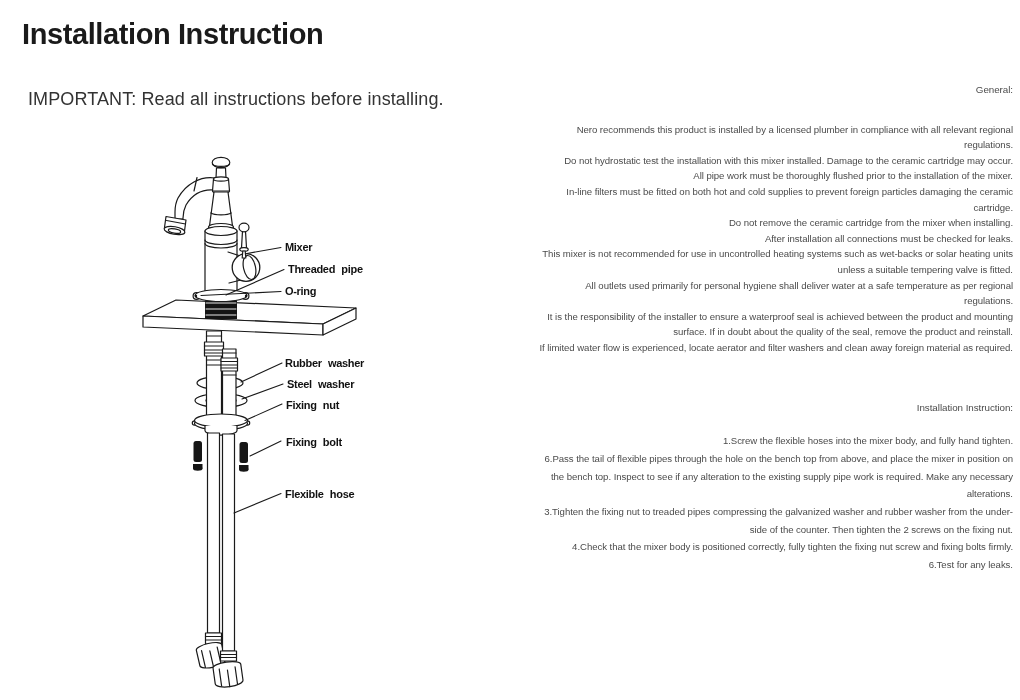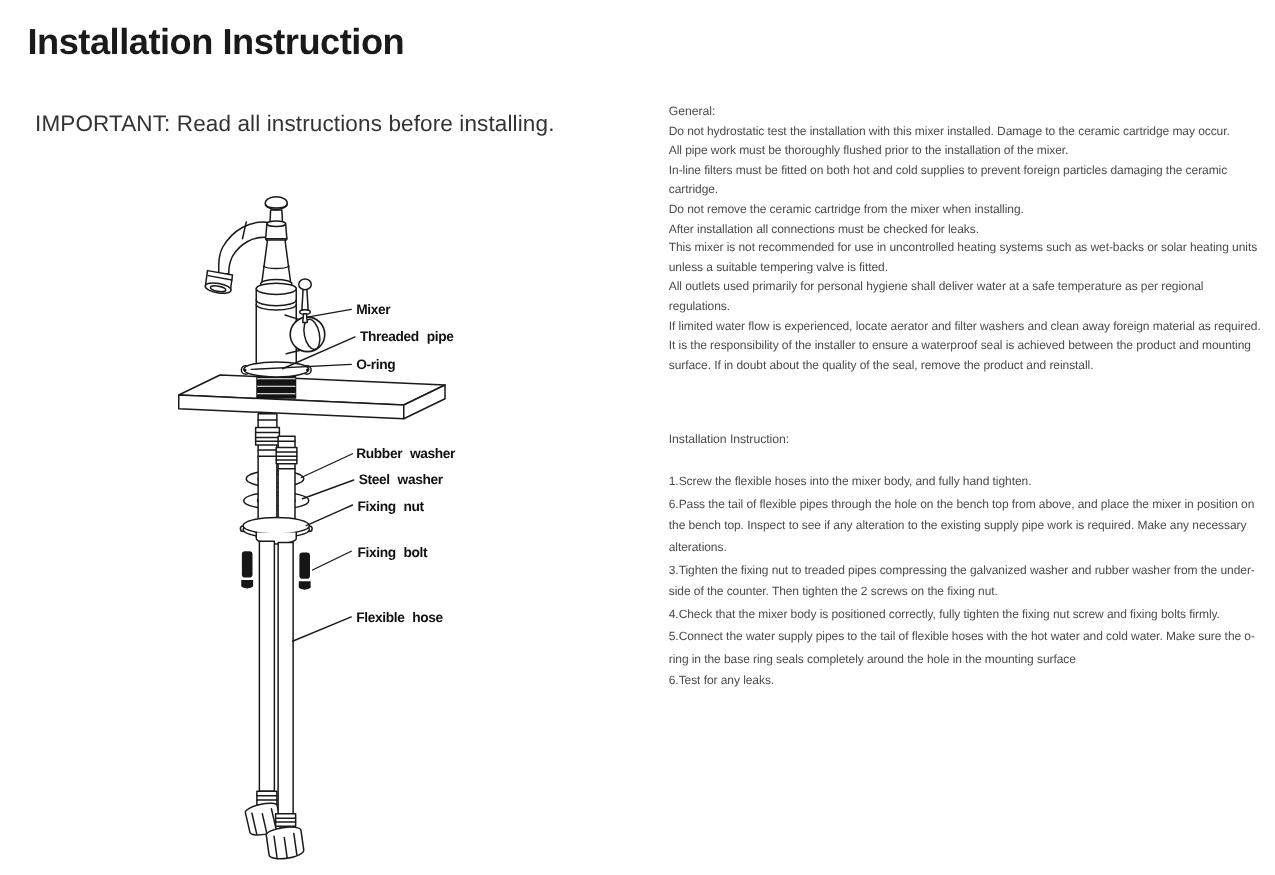--- a/index.html
+++ b/index.html
@@ -1,20 +1,21 @@
 <!DOCTYPE html>
 <html><head>
 <meta charset="utf-8">
 <style>
   * { margin:0; padding:0; box-sizing:border-box; }
   html,body { background:#ffffff; }
   body { font-family:"Liberation Sans", sans-serif; }
   .page {
     position:relative; width:1020px; height:700px; background:#ffffff;
     overflow:hidden;
+    text-align:right;
   }
   .doc-title {
     position:absolute; left:22px; top:18px;
     font-size:29px; font-weight:bold; letter-spacing:-0.4px;
     color:#1a1a1a;
   }
   .important-note {
     position:absolute; left:28px; top:89px;
     font-size:18px; color:#333333; letter-spacing:0.1px;
   }
@@ -22,21 +23,21 @@
   .diagram-wrap svg { display:block; }
   .dg-label {
     font-family:"Liberation Sans", sans-serif;
     font-size:11px; font-weight:bold; fill:#111111;
     letter-spacing:-0.3px; word-spacing:3.5px;
   }
   .right-col {
     position:absolute; left:535px; top:82px; width:478px;
     color:#4b4b4b; font-size:9.6px; letter-spacing:-0.05px;
   }
-  .sec-heading { font-size:9.8px; line-height:15.6px; margin-bottom:0; }
+  .sec-heading { font-size:9.8px; line-height:15.6px; margin-bottom:24px; }
   .general p { line-height:15.6px; }
   .installation { margin-top:44px; }
   .installation .sec-heading { margin-bottom:17px; }
   .steps p { line-height:17.7px; }
 </style>
 </head>
 <body>
 
 <div class="page">
 
@@ -202,37 +203,37 @@
         <text class="dg-label" x="286" y="408.5">Fixing nut</text>
         <text class="dg-label" x="286" y="445.5">Fixing bolt</text>
         <text class="dg-label" x="285" y="497.5">Flexible hose</text>
       </g>
     </svg>
   </div>
 
   <div class="right-col">
     <div class="general">
       <div class="sec-heading">General:</div>
+      <p>Nero recommends this product is installed by a licensed plumber in compliance with all relevant regional regulations.</p>
       <p>Do not hydrostatic test the installation with this mixer installed. Damage to the ceramic cartridge may occur.</p>
       <p>All pipe work must be thoroughly flushed prior to the installation of the mixer.</p>
       <p>In-line filters must be fitted on both hot and cold supplies to prevent foreign particles damaging the ceramic cartridge.</p>
       <p>Do not remove the ceramic cartridge from the mixer when installing.</p>
       <p>After installation all connections must be checked for leaks.</p>
       <p>This mixer is not recommended for use in uncontrolled heating systems such as wet-backs or solar heating units unless a suitable tempering valve is fitted.</p>
       <p>All outlets used primarily for personal hygiene shall deliver water at a safe temperature as per regional regulations.</p>
+      <p>It is the responsibility of the installer to ensure a waterproof seal is achieved between the product and mounting surface. If in doubt about the quality of the seal, remove the product and reinstall.</p>
       <p>If limited water flow is experienced, locate aerator and filter washers and clean away foreign material as required.</p>
-      <p>It is the responsibility of the installer to ensure a waterproof seal is achieved between the product and mounting surface. If in doubt about the quality of the seal, remove the product and reinstall.</p>
     </div>
 
     <div class="installation">
       <div class="sec-heading">Installation Instruction:</div>
       <div class="steps">
         <p>1.Screw the flexible hoses into the mixer body, and fully hand tighten.</p>
         <p>6.Pass the tail of flexible pipes through the hole on the bench top from above, and place the mixer in position on the bench top. Inspect to see if any alteration to the existing supply pipe work is required. Make any necessary alterations.</p>
         <p>3.Tighten the fixing nut to treaded pipes compressing the galvanized washer and rubber washer from the under-side of the counter. Then tighten the 2 screws on the fixing nut.</p>
         <p>4.Check that the mixer body is positioned correctly, fully tighten the fixing nut screw and fixing bolts firmly.</p>
-        <p>5.Connect the water supply pipes to the tail of flexible hoses with the hot water and cold water. Make sure the o-ring in the base ring seals completely around the hole in the mounting surface</p>
         <p>6.Test for any leaks.</p>
       </div>
     </div>
   </div>
 
 </div>
 
 </body></html>

